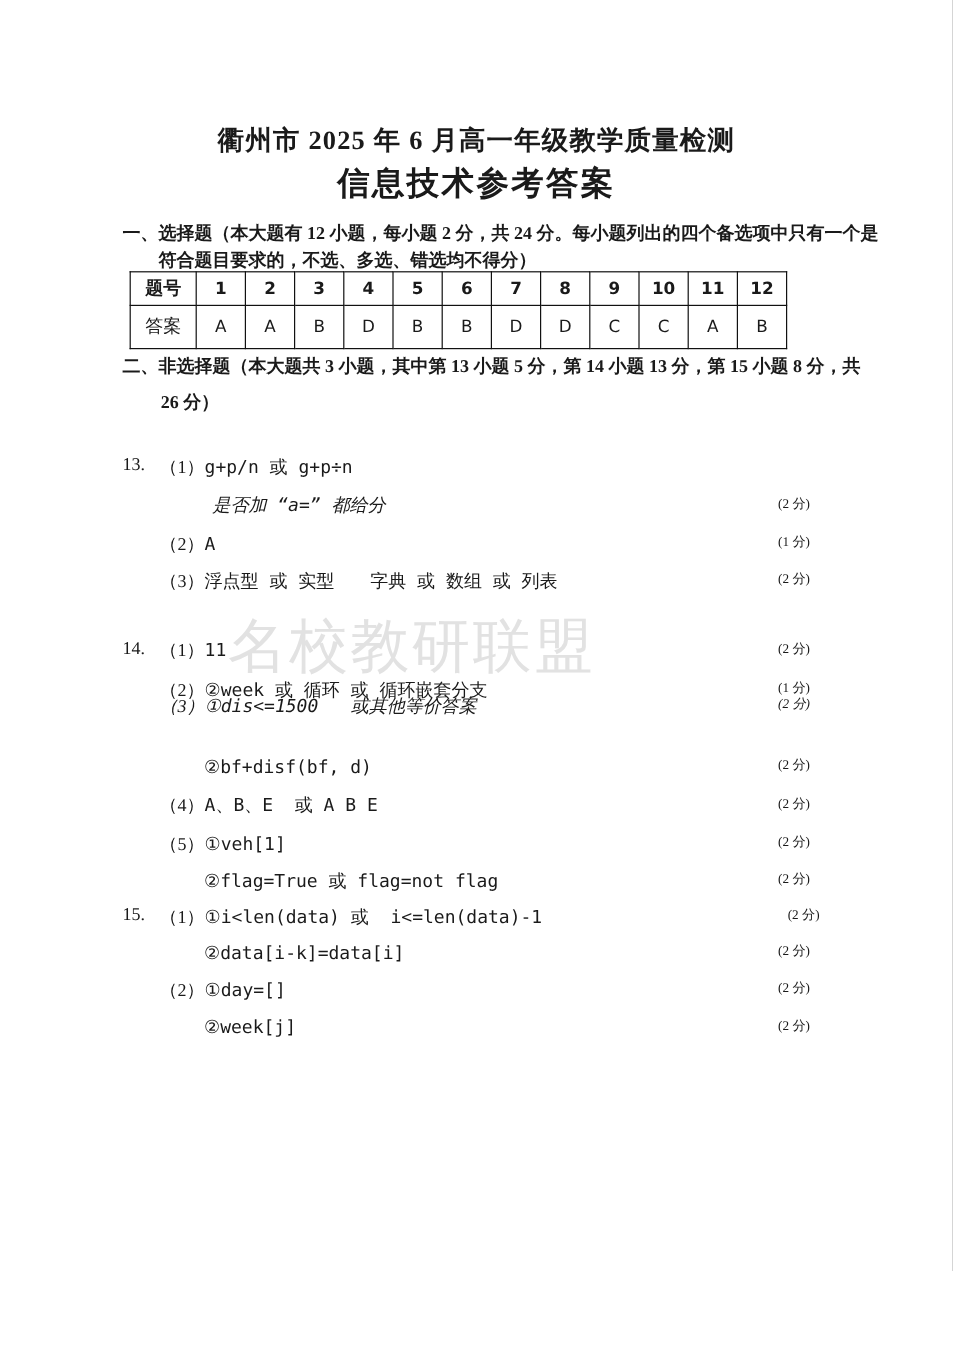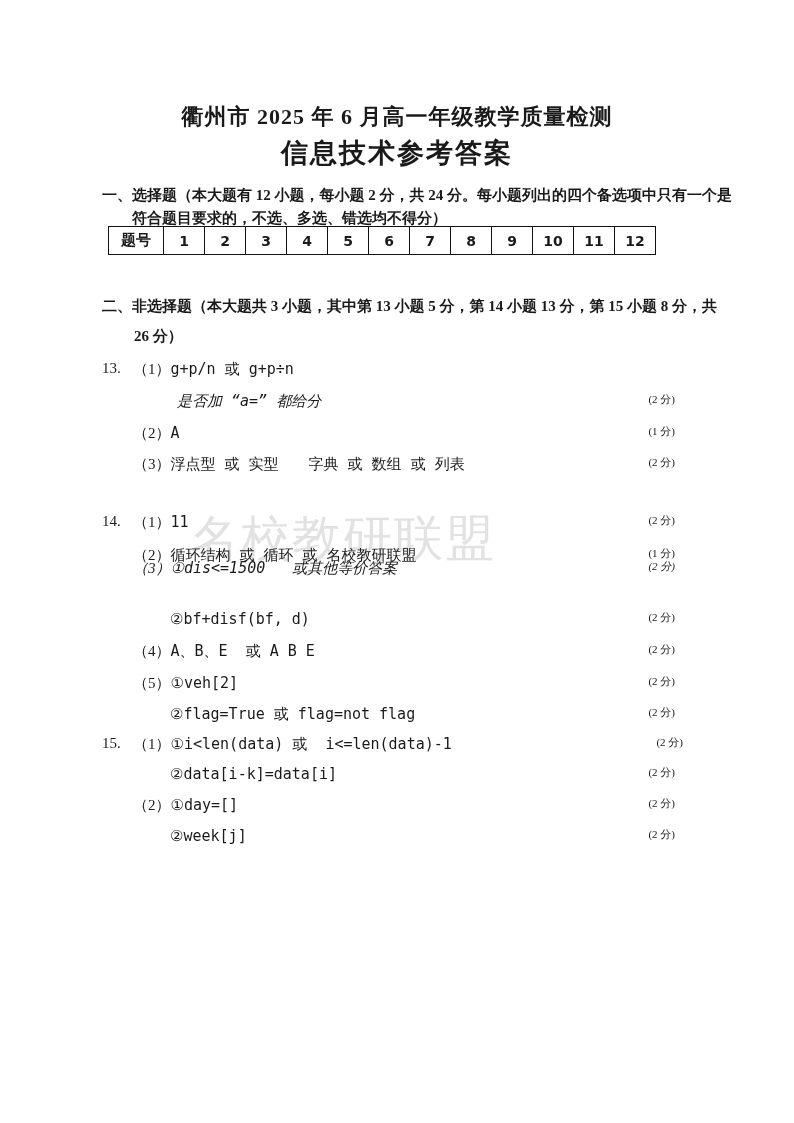--- a/index.html
+++ b/index.html
@@ -36,21 +36,21 @@
     font-family:"DejaVu Sans","Liberation Sans",sans-serif;
   }
   .anstable td.lab{
     font-family:"Liberation Serif","DejaVu Serif",serif;
     font-size:15px;
   }
   .anstable tr.r1 td{height:27px;font-weight:bold;}
   .anstable tr.r2 td{height:35px;}
   .anstable col.c0{width:55px;}
   .anstable col.cn{width:41px;}
-  .row{position:absolute;left:0;width:794px;height:20px;font-size:15px;}
+  .row{position:absolute;left:0;width:794px;height:20px;font-size:15px;margin-top:20px;}
   .qnum{position:absolute;left:102px;white-space:pre;}
   .content{position:absolute;white-space:pre;}
   .cl-prefix{left:133px;}
   .cl-sub{left:170px;}
   .cl-note{left:177px;}
   .prefix{font-family:"Liberation Serif","DejaVu Serif",serif;white-space:pre;}
   .code{font-family:"DejaVu Sans Mono","Liberation Serif",serif;white-space:pre;}
   .kai{font-style:italic;}
   .score{position:absolute;right:119px;white-space:pre;font-size:11px;}
   .score-shift{right:111px;}
@@ -101,20 +101,35 @@
       <td>4</td>
       <td>5</td>
       <td>6</td>
       <td>7</td>
       <td>8</td>
       <td>9</td>
       <td>10</td>
       <td>11</td>
       <td>12</td>
     </tr>
+    <tr class="r2">
+      <td class="lab">答案</td>
+      <td>A</td>
+      <td>A</td>
+      <td>B</td>
+      <td>D</td>
+      <td>B</td>
+      <td>B</td>
+      <td>D</td>
+      <td>D</td>
+      <td>C</td>
+      <td>C</td>
+      <td>A</td>
+      <td>B</td>
+    </tr>
   </tbody>
     </table>
 
   <div class="abs heading fg" style="top:297px;left:102px;">二、非选择题（本大题共 3 小题，其中第 13 小题 5 分，第 14 小题 13 分，第 15 小题 8 分，共</div>
   <div class="abs heading fg" style="top:327px;left:134px;">26 分）</div>
 
   <div class="row fg" style="top:360px;">
     <span class="qnum">13.</span>
     <span class="content cl-prefix"><span class="prefix">（1）</span><span class="code">g+p/n 或 g+p÷n</span></span>
     <span class="score"></span>
@@ -131,37 +146,37 @@
     <span class="content cl-prefix"><span class="prefix">（3）</span><span class="code">浮点型 或 实型　　字典 或 数组 或 列表</span></span>
     <span class="score">(2 分)</span>
   </div>
 
   <div class="row fg" style="top:513px;">
     <span class="qnum">14.</span>
     <span class="content cl-prefix"><span class="prefix">（1）</span><span class="code">11</span></span>
     <span class="score">(2 分)</span>
   </div>
   <div class="row fg" style="top:546px;">
-    <span class="content cl-prefix"><span class="prefix">（2）</span><span class="code">循环结构 或 循环 或 名校教研联盟</span></span>
+    <span class="content cl-prefix"><span class="prefix">（2）</span><span class="code">②week 或 循环 或 循环嵌套分支</span></span>
     <span class="score">(1 分)</span>
   </div>
   <div class="row fg" style="top:559px;font-style:italic;">
     <span class="content cl-prefix"><span class="prefix">（3）</span><span class="code">①dis&lt;=1500   或其他等价答案</span></span>
     <span class="score">(2 分)</span>
   </div>
   <div class="row fg" style="top:610px;">
     <span class="content cl-sub"><span class="code">②bf+disf(bf, d)</span></span>
     <span class="score">(2 分)</span>
   </div>
   <div class="row fg" style="top:642px;">
     <span class="content cl-prefix"><span class="prefix">（4）</span><span class="code">A、B、E  或 A B E</span></span>
     <span class="score">(2 分)</span>
   </div>
   <div class="row fg" style="top:674px;">
-    <span class="content cl-prefix"><span class="prefix">（5）</span><span class="code">①veh[2]</span></span>
+    <span class="content cl-prefix"><span class="prefix">（5）</span><span class="code">①veh[1]</span></span>
     <span class="score">(2 分)</span>
   </div>
   <div class="row fg" style="top:705px;">
     <span class="content cl-sub"><span class="code">②flag=True 或 flag=not flag</span></span>
     <span class="score">(2 分)</span>
   </div>
 
   <div class="row fg" style="top:735px;">
     <span class="qnum">15.</span>
     <span class="content cl-prefix"><span class="prefix">（1）</span><span class="code">①i&lt;len(data) 或  i&lt;=len(data)-1</span></span>

